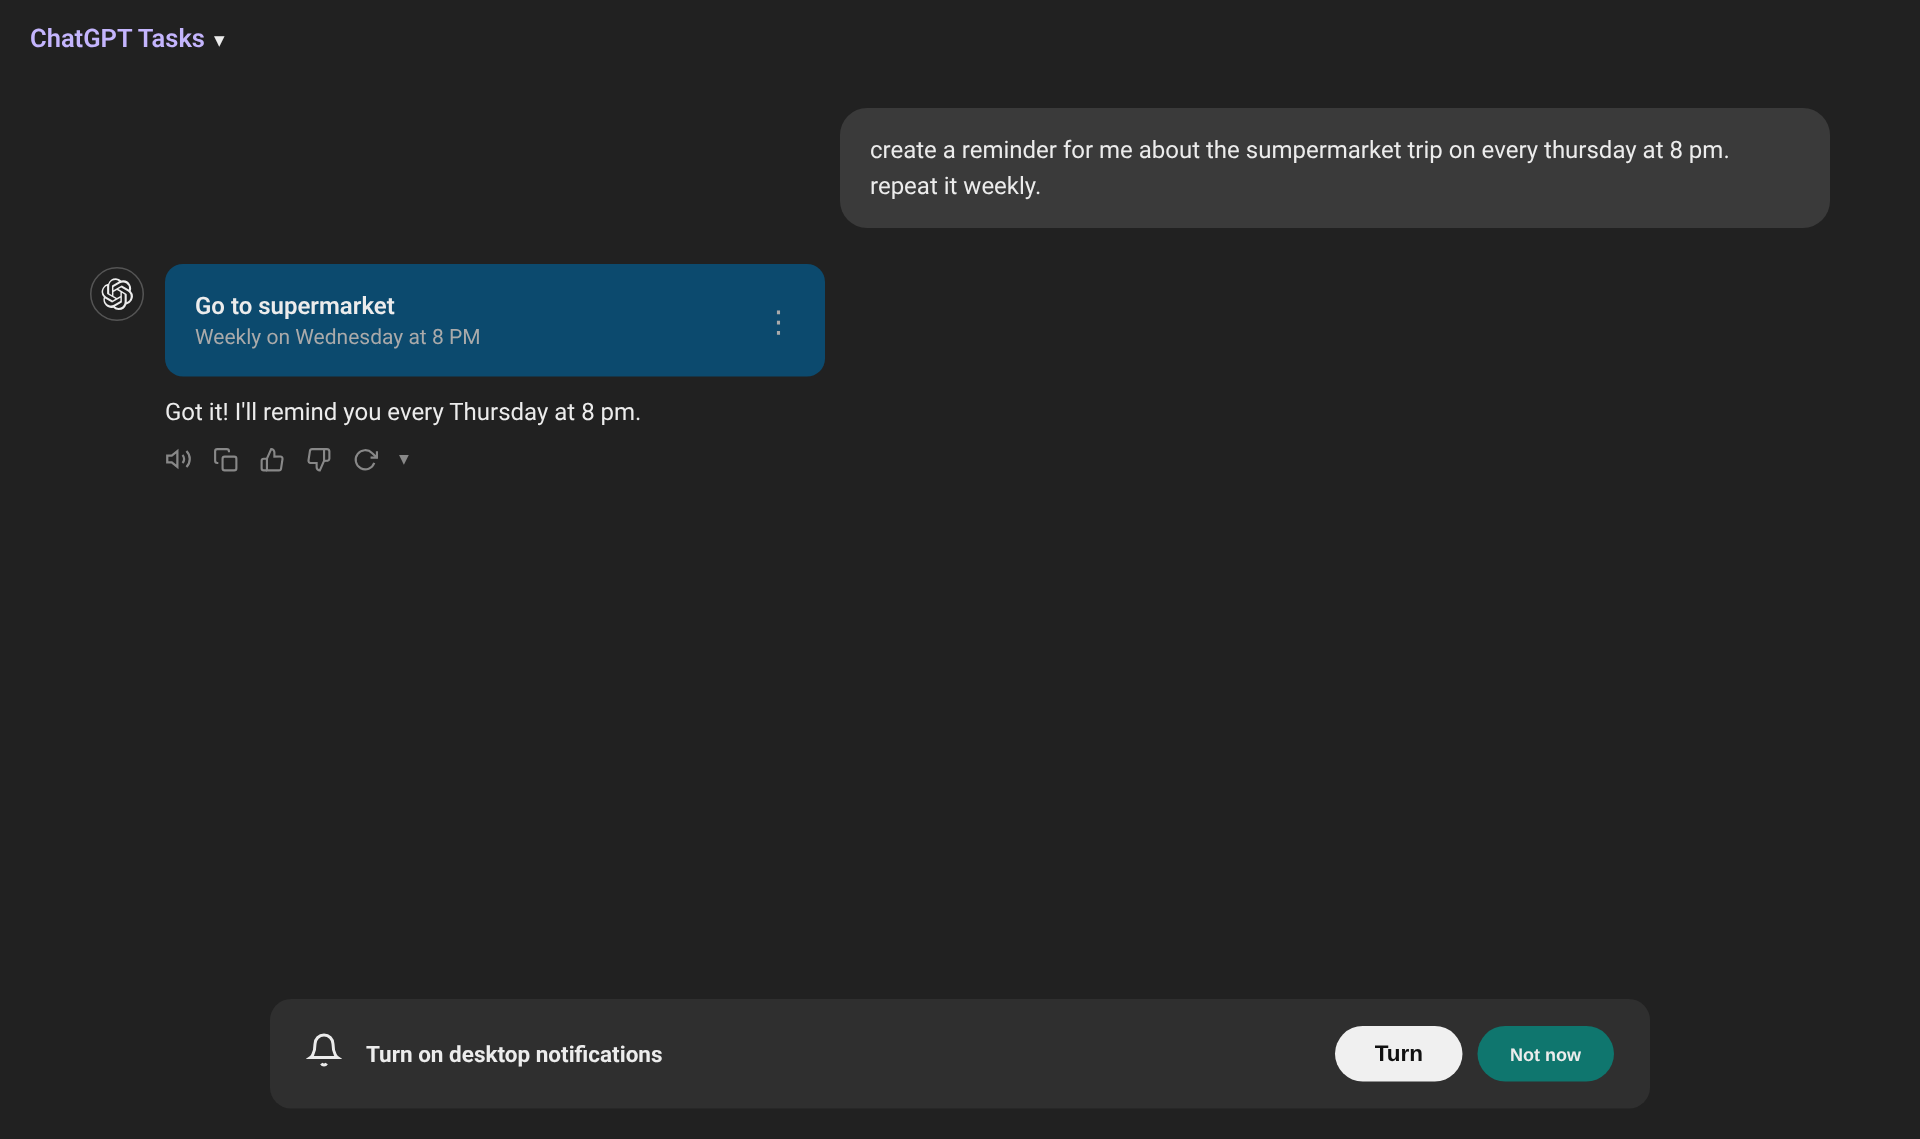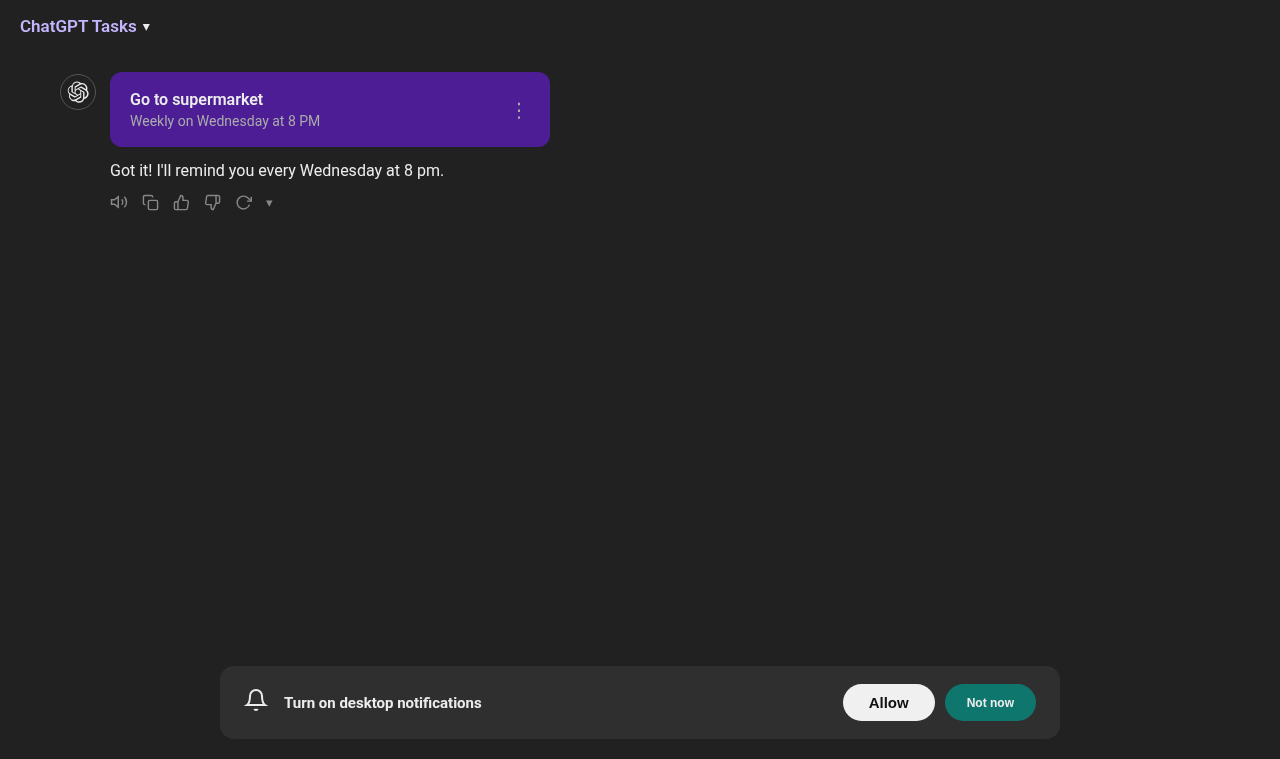--- a/index.html
+++ b/index.html
@@ -87,21 +87,21 @@
       margin-top: 2px;
     }
 
     .chatgpt-avatar svg {
       width: 22px;
       height: 22px;
     }
 
     
     .task-card {
-      background-color: #4c1d95;
+      background-color: #0c4a6e;
       border-radius: 12px;
       padding: 18px 20px;
       width: 440px;
       display: flex;
       align-items: center;
       justify-content: space-between;
     }
 
     .task-card-info {
       display: flex;
@@ -157,21 +157,21 @@
       align-items: center;
       gap: 2px;
     }
 
     
     .notification-banner {
       position: absolute;
       bottom: 20px;
       left: 50%;
       transform: translateX(-50%);
-      width: 840px;
+      width: 920px;
       background-color: #2f2f2f;
       border-radius: 14px;
       padding: 18px 24px;
       display: flex;
       align-items: center;
       gap: 16px;
     }
 
     .bell-icon {
       color: #ececec;
@@ -227,41 +227,46 @@
 </head>
 <body>
 
 <div class="header">
   <span class="header-title">ChatGPT Tasks</span>
   <span class="chevron-icon">▾</span>
 </div>
 
 <div class="chat-area">
 
+  <div class="user-message-wrapper">
+    <div class="user-message-bubble">
+      <span>create a reminder for me about the sumpermarket trip on every thursday at 8 pm. repeat it weekly.</span>
+    </div>
+  </div>
 
   <div class="assistant-message-wrapper">
     <div class="assistant-message-row">
 
       <div class="chatgpt-avatar">
         <svg viewBox="0 0 41 41" fill="none" xmlns="http://www.w3.org/2000/svg">
           <path d="M37.532 16.87a9.963 9.963 0 0 0-.856-8.184 10.078 10.078 0 0 0-10.855-4.835 9.964 9.964 0 0 0-6.631-2.969 10.079 10.079 0 0 0-9.614 6.977 9.967 9.967 0 0 0-6.664 4.834 10.08 10.08 0 0 0 1.24 11.817 9.965 9.965 0 0 0 .856 8.185 10.079 10.079 0 0 0 10.855 4.835 9.965 9.965 0 0 0 6.631 2.968 10.079 10.079 0 0 0 9.617-6.981 9.967 9.967 0 0 0 6.663-4.834 10.079 10.079 0 0 0-1.243-11.813zM22.498 37.886a7.474 7.474 0 0 1-4.799-1.735c.061-.033.168-.091.237-.134l7.964-4.6a1.294 1.294 0 0 0 .655-1.134V19.054l3.366 1.944a.12.12 0 0 1 .066.092v9.299a7.505 7.505 0 0 1-7.49 7.496zM6.392 31.006a7.471 7.471 0 0 1-.894-5.023c.06.036.162.099.237.141l7.964 4.6a1.297 1.297 0 0 0 1.308 0l9.724-5.614v3.888a.12.12 0 0 1-.048.103l-8.051 4.649a7.504 7.504 0 0 1-10.24-2.744zM4.297 13.62A7.469 7.469 0 0 1 8.2 10.333c0 .068-.004.19-.004.274v9.201a1.294 1.294 0 0 0 .654 1.132l9.723 5.614-3.366 1.944a.12.12 0 0 1-.114.012L7.044 23.86a7.504 7.504 0 0 1-2.747-10.24zm27.658 6.437l-9.724-5.615 3.367-1.943a.121.121 0 0 1 .114-.012l8.048 4.648a7.498 7.498 0 0 1-1.158 13.528v-9.476a1.293 1.293 0 0 0-.647-1.13zm3.35-5.043c-.059-.037-.162-.099-.236-.141l-7.965-4.6a1.298 1.298 0 0 0-1.308 0l-9.723 5.614v-3.888a.12.12 0 0 1 .048-.103l8.05-4.645a7.497 7.497 0 0 1 11.135 7.763zm-21.063 6.929l-3.367-1.944a.12.12 0 0 1-.065-.092v-9.299a7.497 7.497 0 0 1 12.293-5.756 6.94 6.94 0 0 0-.236.134l-7.965 4.6a1.294 1.294 0 0 0-.654 1.132l-.006 11.225zm1.829-3.943l4.33-2.501 4.332 2.498v4.993l-4.331 2.5-4.331-2.5V18z" fill="currentColor"></path>
         </svg>
       </div>
 
       <div class="task-card">
         <div class="task-card-info">
           <span class="task-card-title">Go to supermarket</span>
           <span class="task-card-schedule">Weekly on Wednesday at 8 PM</span>
         </div>
         <span class="task-card-menu">⋮</span>
       </div>
     </div>
 
     <div class="assistant-text-area">
-      <span class="assistant-text">Got it! I'll remind you every Wednesday at 8 pm.</span>
+      <span class="assistant-text">Got it! I'll remind you every Thursday at 8 pm.</span>
 
       <div class="action-icons-row">
         <span class="action-icon" title="Read aloud">
           <svg width="18" height="18" viewBox="0 0 24 24" fill="none" stroke="currentColor" stroke-width="2">
             <polygon points="11,5 6,9 2,9 2,15 6,15 11,19"></polygon>
             <path d="M15.54 8.46a5 5 0 0 1 0 7.07"></path>
             <path d="M19.07 4.93a10 10 0 0 1 0 14.14"></path>
           </svg>
         </span>
         <span class="action-icon" title="Copy">
@@ -299,16 +304,16 @@
   <span class="bell-icon">
     <svg width="24" height="24" viewBox="0 0 24 24" fill="none" stroke="#ececec" stroke-width="2">
       <path d="M18 8A6 6 0 0 0 6 8c0 7-3 9-3 9h18s-3-2-3-9"></path>
       <path d="M13.73 21a2 2 0 0 1-3.46 0"></path>
     </svg>
   </span>
   <div class="notification-text-group">
     <span class="notification-title">Turn on desktop notifications</span>
   </div>
   <div class="notification-buttons">
-    <button class="btn-allow">Allow</button>
+    <button class="btn-allow">Turn</button>
     <button class="btn-not-now">Not now</button>
   </div>
 </div>
 
 </body></html>

